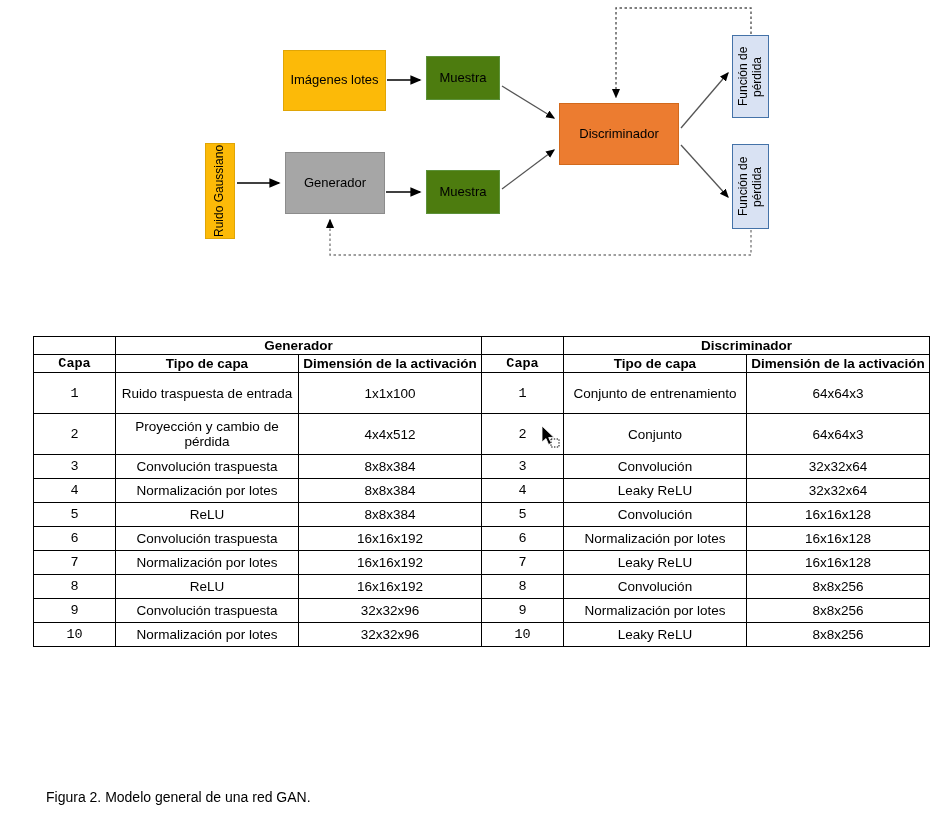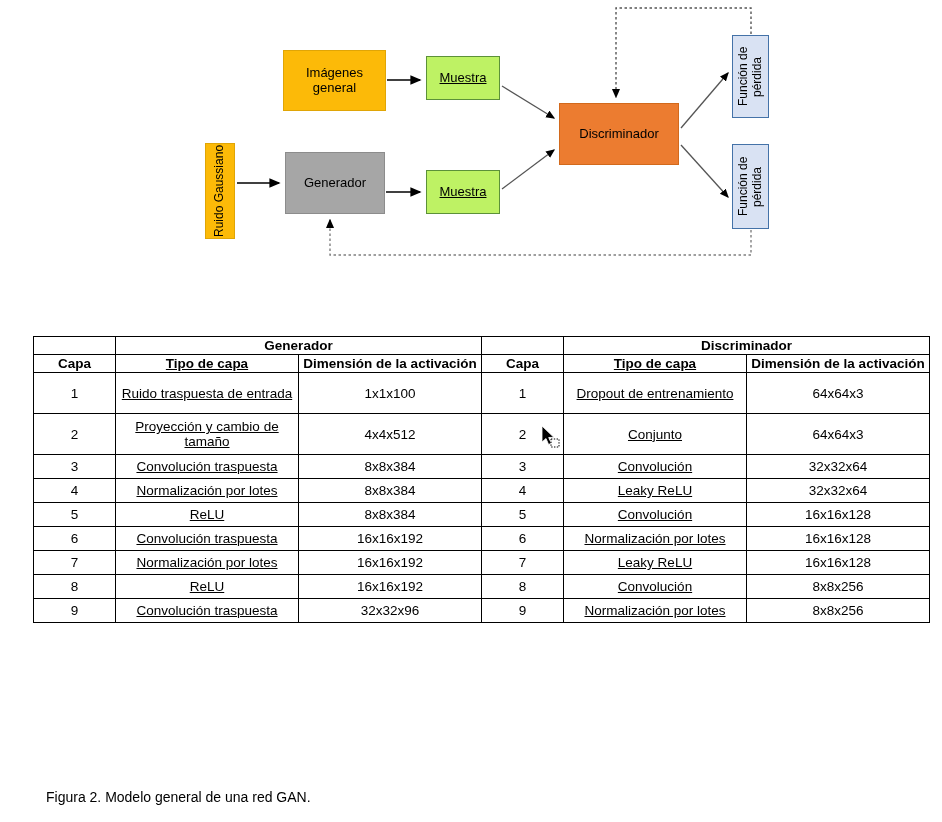--- a/index.html
+++ b/index.html
@@ -34,21 +34,21 @@
     font-size: 13px;
     line-height: 1.15;
     color: #000;
     z-index: 3;
   }
   .node.vertical {
     writing-mode: vertical-rl;
     transform: rotate(180deg);
   }
   .n-yellow { background: #FCBA08; border: 1px solid #E0A506; }
-  .n-green  { background: #bef264; border: 1px solid #5C9139; text-decoration: underline; }
+  .n-green  { background: #4d7c0f; border: 1px solid #5C9139; }
   .n-gray   { background: #A6A6A6; border: 1px solid #8C8C8C; }
   .n-orange { background: #EC7C30; border: 1px solid #D2691C; }
   .n-blue   { background: #D9E2F3; border: 1px solid #4472A8; }
 
   #node-imagenes-reales { left: 283px; top: 50px;  width: 103px; height: 61px; }
   #node-muestra-real    { left: 426px; top: 56px;  width: 74px;  height: 44px; }
   #node-ruido-gaussiano { left: 205px; top: 143px; width: 30px;  height: 96px; font-size: 12px; }
   #node-generador       { left: 285px; top: 152px; width: 100px; height: 62px; }
   #node-muestra-fake    { left: 426px; top: 170px; width: 74px;  height: 44px; }
   #node-discriminador   { left: 559px; top: 103px; width: 120px; height: 62px; }
@@ -69,22 +69,22 @@
   }
   #spec-table td, #spec-table th {
     border: 1px solid #000000;
     text-align: center;
     vertical-align: middle;
     padding: 1px 3px;
     font-weight: normal;
     line-height: 1.12;
   }
   #spec-table th { font-weight: bold; }
-  .col-capa { width: 75px; }
-  .col-tipo { width: 222px; text-decoration: underline; }
+  .col-capa { width: 75px; font-family: Liberation Mono, monospace; }
+  .col-tipo { width: 222px; }
   .col-dim  { width: 150px; margin-top: 36px; }
   .row-tall td { height: 38px; }
   .row-std  td { height: 21px; }
 
   
   #caption {
     position: absolute;
     left: 46px;
     top: 789px;
     font-size: 14px;
@@ -129,21 +129,21 @@
 
     <line x1="681" y1="128" x2="728" y2="73" stroke="#555" stroke-width="1.3" marker-end="url(#arrowhead)"></line>
 
     <line x1="681" y1="145" x2="728" y2="197" stroke="#555" stroke-width="1.3" marker-end="url(#arrowhead)"></line>
 
     <path d="M 751 34 L 751 8 L 616 8 L 616 97" fill="none" stroke="#555" stroke-width="1.4" stroke-dasharray="2.5,2.5" marker-end="url(#arrowhead)"></path>
 
     <path d="M 751 230 L 751 255 L 330 255 L 330 220" fill="none" stroke="#808080" stroke-width="1.4" stroke-dasharray="2.5,2.5" marker-end="url(#arrowhead)"></path>
   </svg>
 
-  <div class="node n-yellow" id="node-imagenes-reales">Imágenes general</div>
+  <div class="node n-yellow" id="node-imagenes-reales">Imágenes lotes</div>
 
   <div class="node n-green" id="node-muestra-real">Muestra</div>
 
   <div class="node n-yellow vertical" id="node-ruido-gaussiano">Ruido Gaussiano</div>
 
   <div class="node n-gray" id="node-generador">Generador</div>
 
   <div class="node n-green" id="node-muestra-fake">Muestra</div>
 
   <div class="node n-orange" id="node-discriminador">Discriminador</div>
@@ -169,26 +169,26 @@
       <th class="col-tipo">Tipo de capa</th>
       <th class="col-dim">Dimensión de la activación</th>
     </tr>
   </thead>
   <tbody id="table-body">
       <tr class="row-tall">
         <td class="col-capa">1</td>
         <td class="col-tipo">Ruido traspuesta de entrada</td>
         <td class="col-dim">1x1x100</td>
         <td class="col-capa">1</td>
-        <td class="col-tipo">Dropout de entrenamiento</td>
+        <td class="col-tipo">Conjunto de entrenamiento</td>
         <td class="col-dim">64x64x3</td>
       </tr>
       <tr class="row-tall">
         <td class="col-capa">2</td>
-        <td class="col-tipo">Proyección y cambio de tamaño</td>
+        <td class="col-tipo">Proyección y cambio de pérdida</td>
         <td class="col-dim">4x4x512</td>
         <td class="col-capa">2</td>
         <td class="col-tipo">Conjunto</td>
         <td class="col-dim">64x64x3</td>
       </tr>
       <tr class="row-std">
         <td class="col-capa">3</td>
         <td class="col-tipo">Convolución traspuesta</td>
         <td class="col-dim">8x8x384</td>
         <td class="col-capa">3</td>
@@ -236,20 +236,28 @@
         <td class="col-dim">8x8x256</td>
       </tr>
       <tr class="row-std">
         <td class="col-capa">9</td>
         <td class="col-tipo">Convolución traspuesta</td>
         <td class="col-dim">32x32x96</td>
         <td class="col-capa">9</td>
         <td class="col-tipo">Normalización por lotes</td>
         <td class="col-dim">8x8x256</td>
       </tr>
+      <tr class="row-std">
+        <td class="col-capa">10</td>
+        <td class="col-tipo">Normalización por lotes</td>
+        <td class="col-dim">32x32x96</td>
+        <td class="col-capa">10</td>
+        <td class="col-tipo">Leaky ReLU</td>
+        <td class="col-dim">8x8x256</td>
+      </tr>
     </tbody>
 </table>
 
 <div id="caption">Figura 2. Modelo general de una red GAN.</div>
 
 <svg id="mouse-cursor" viewBox="0 0 24 26" xmlns="http://www.w3.org/2000/svg">
   <path d="M2,1 L2,17 L6,13.5 L8.6,19.5 L11.3,18.3 L8.7,12.5 L13.8,12.3 Z" fill="#000000" stroke="#ffffff" stroke-width="0.8"></path>
   <rect x="11" y="14" width="8" height="8" fill="#ffffff" stroke="#000000" stroke-width="1" stroke-dasharray="1.4,1.4"></rect>
 </svg>
 

